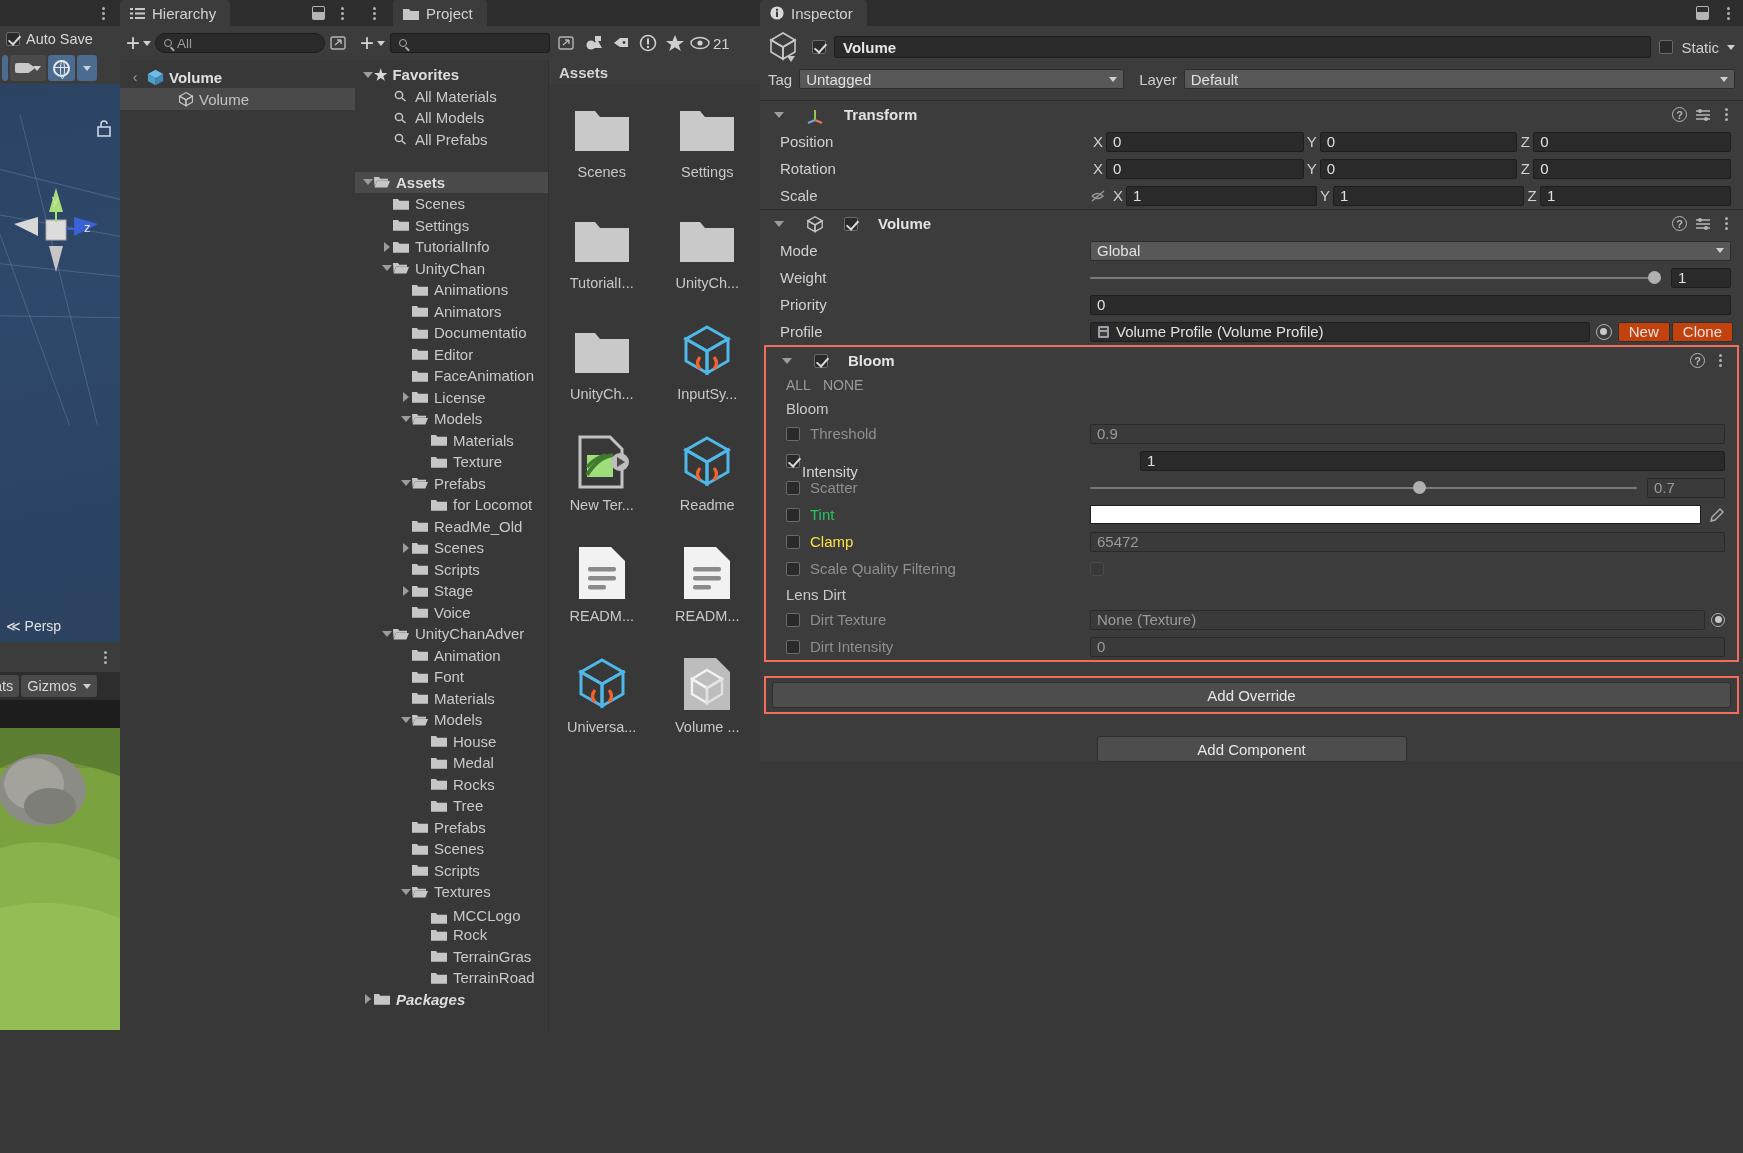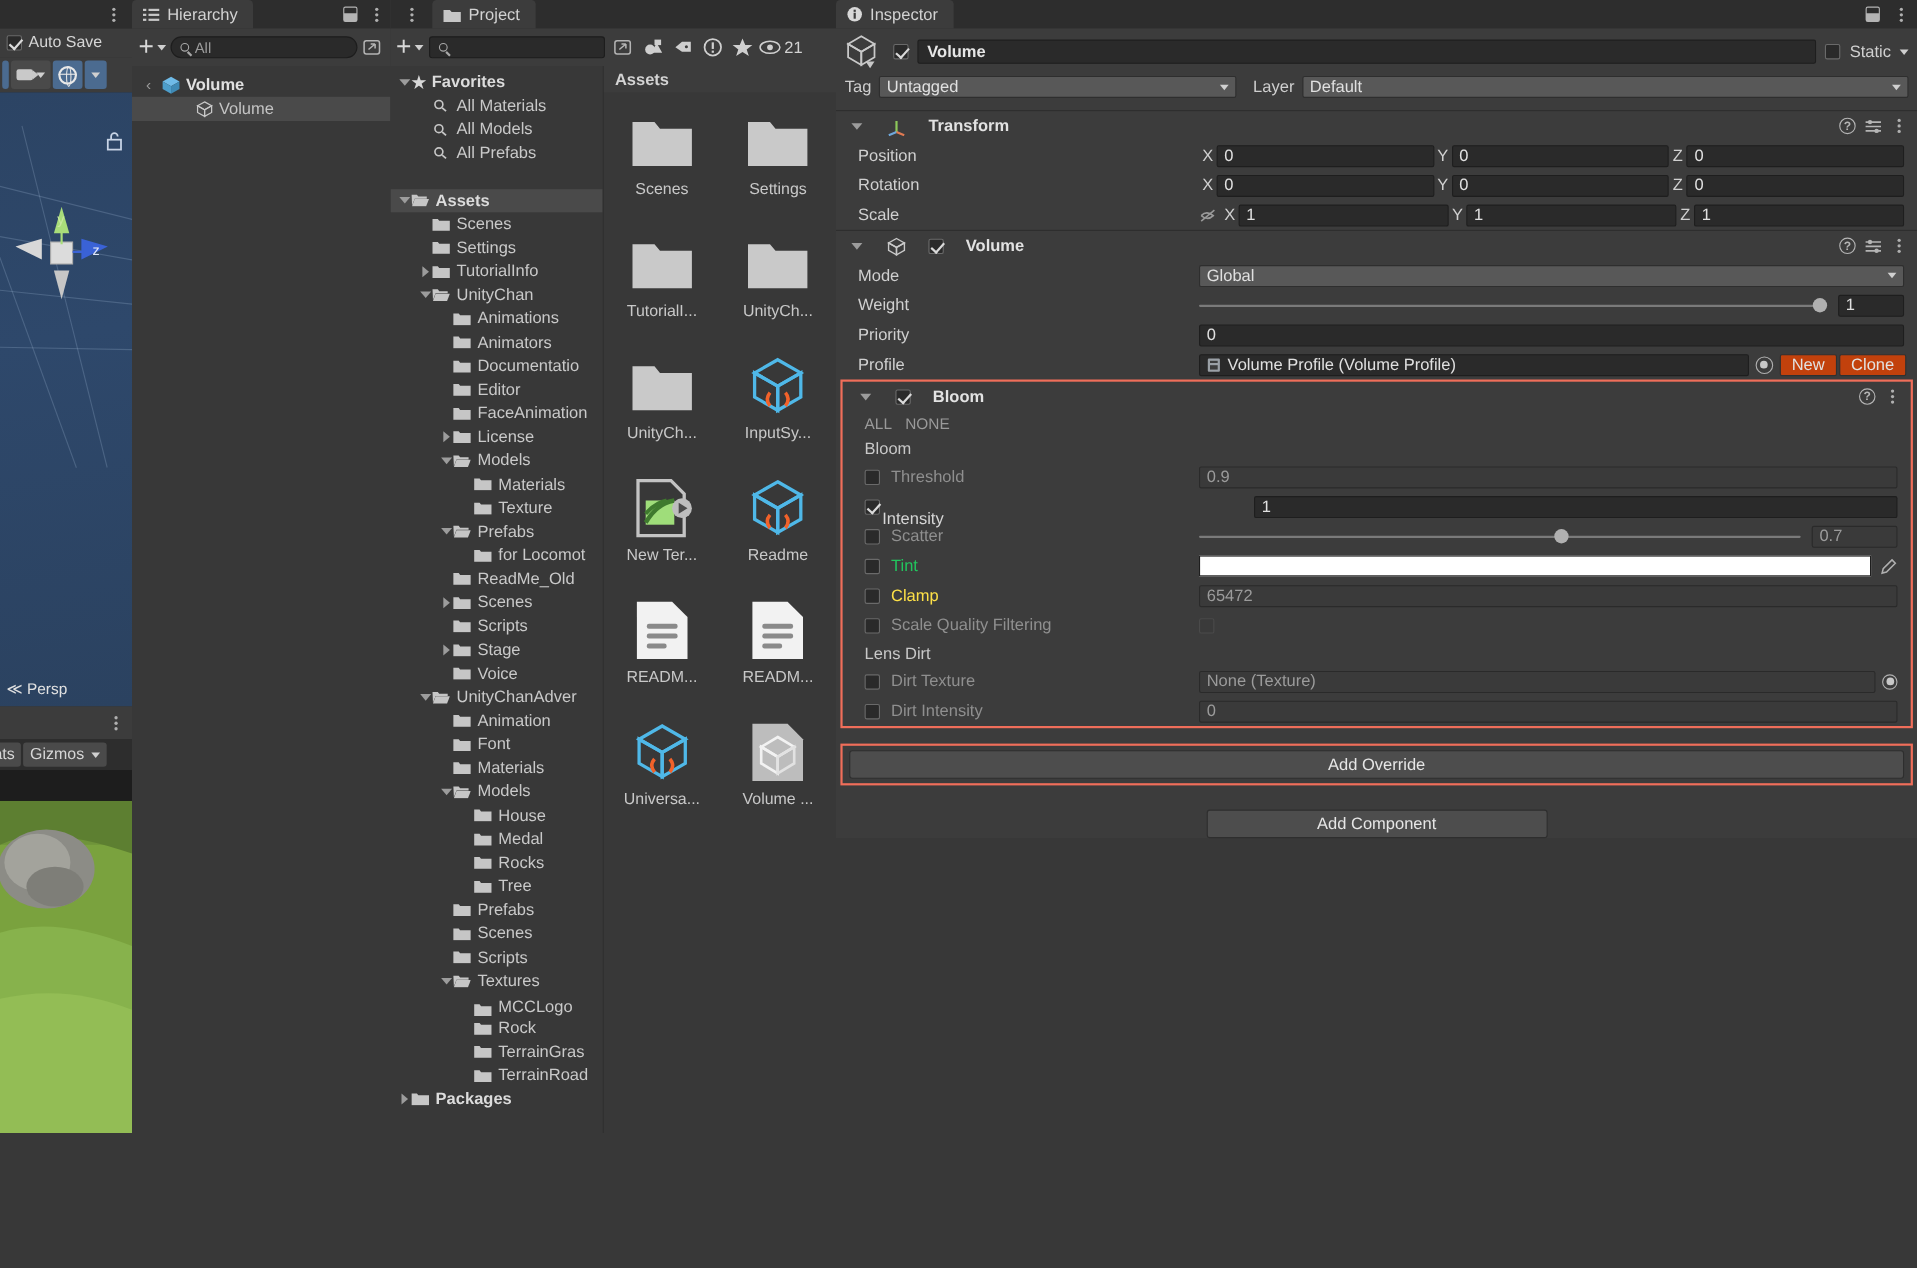--- a/index.html
+++ b/index.html
@@ -622,21 +622,21 @@
           </svg>
           <span>TerrainGras</span>
         </div>
         <div class="trow" style="padding-left: 63px;">
           <span class="tri "></span>
           <svg class="folder" viewBox="0 0 16 12">
             <path d="M0 1 h5 l1.3 1.7 H16 v9 H0 Z" fill="#c6c6c6"></path>
           </svg>
           <span>TerrainRoad</span>
         </div>
-        <div class="trow bold" style="padding-left: 6px;">
+        <div class="trow bold" style="padding-left: 6px; font-style: italic;">
           <span class="tri right"></span>
           <svg class="folder" viewBox="0 0 16 12">
             <path d="M0 1 h5 l1.3 1.7 H16 v9 H0 Z" fill="#c6c6c6"></path>
           </svg>
           <span>Packages</span>
         </div>
       </div>
     <div class="grid">
       <div class="gridhdr">Assets</div>
       <div class="gridbody" id="asset-grid">

